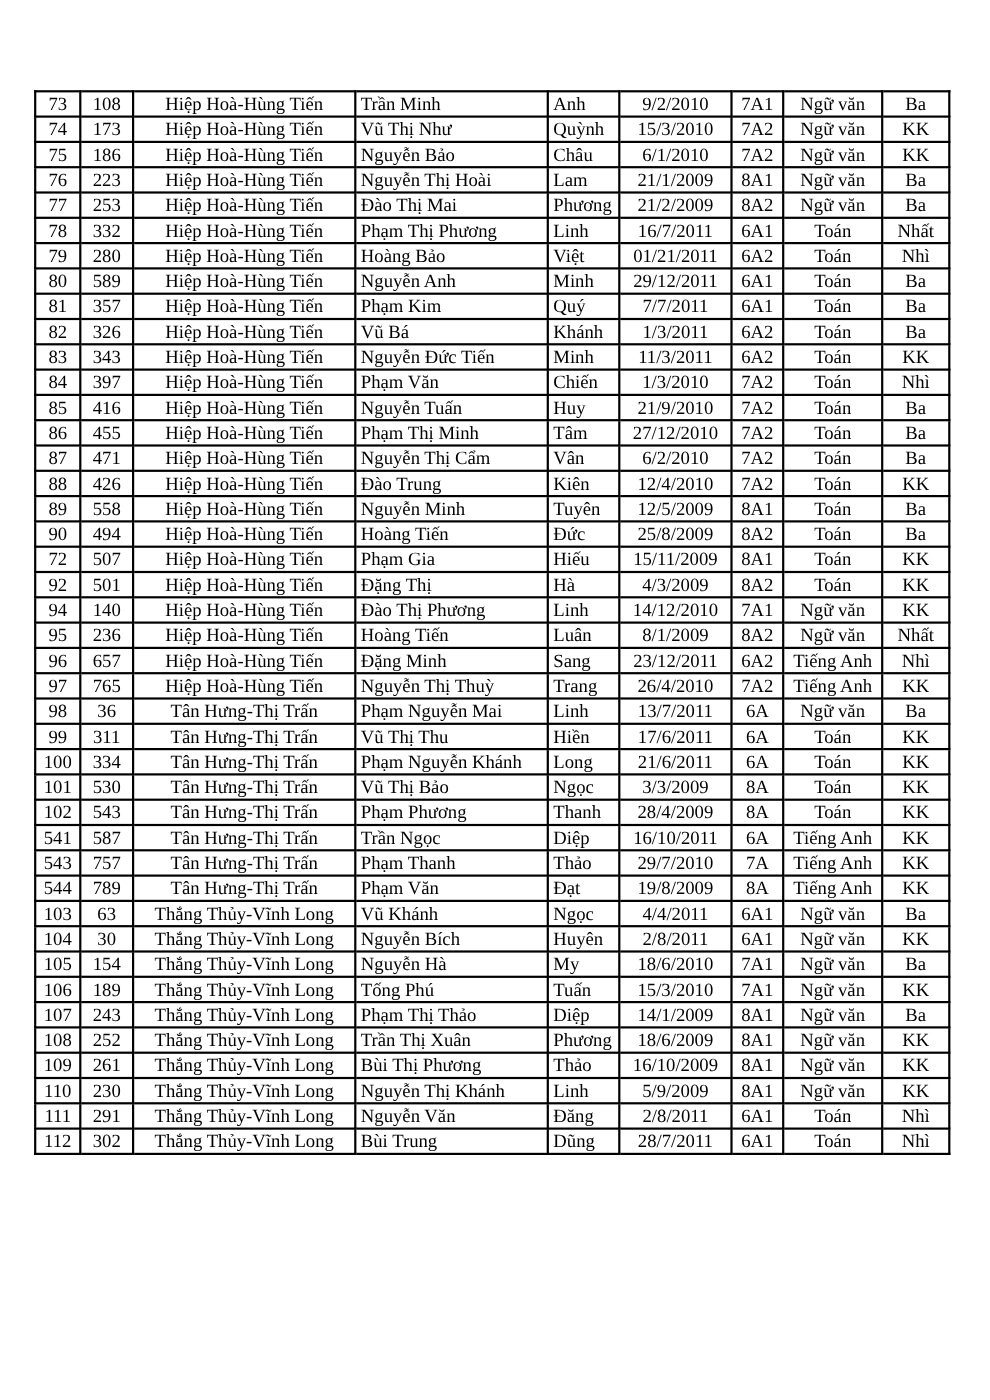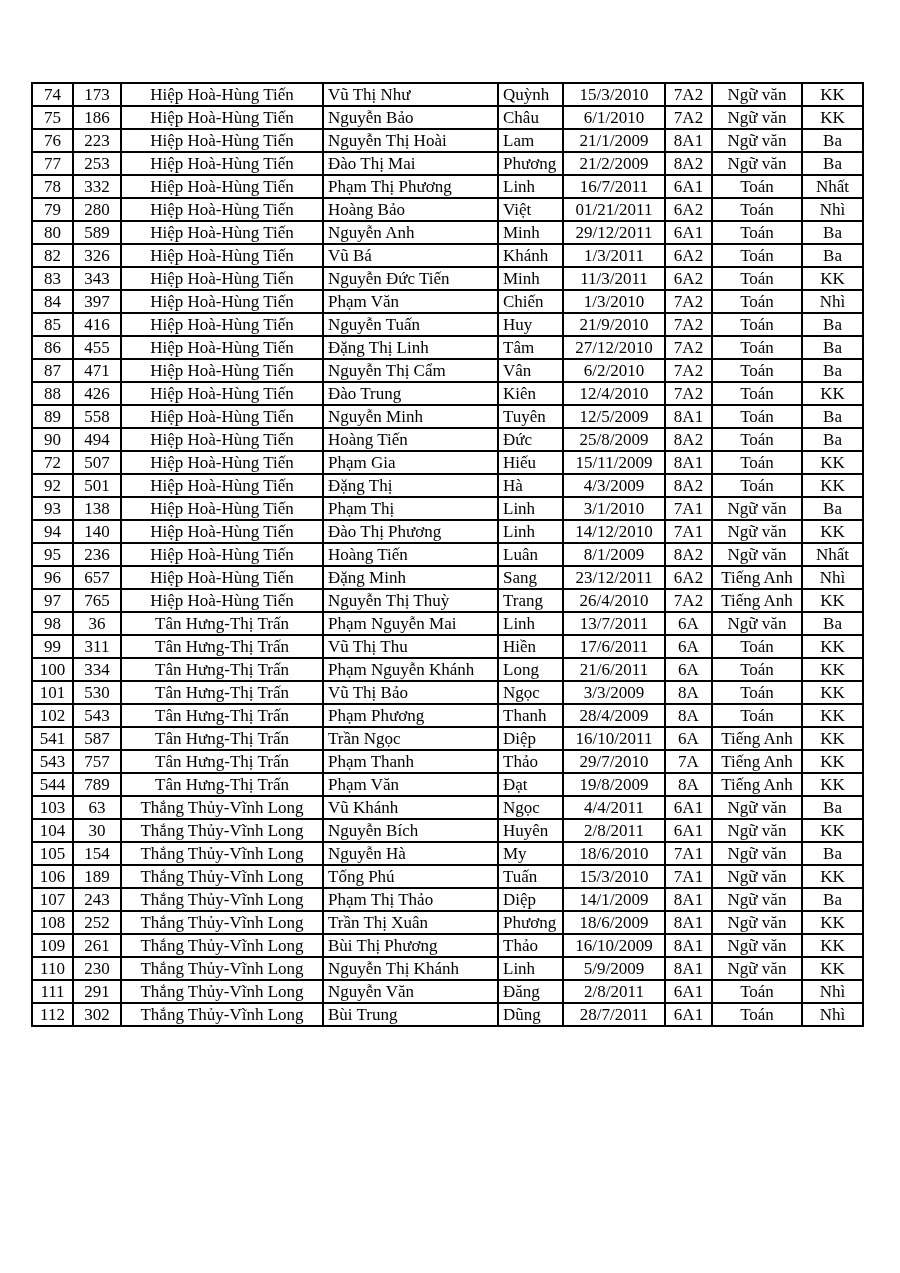--- a/index.html
+++ b/index.html
@@ -48,20 +48,31 @@
         <col style="width: 202px;">
         <col style="width: 175px;">
         <col style="width: 65px;">
         <col style="width: 102px;">
         <col style="width: 47px;">
         <col style="width: 90px;">
         <col style="width: 61px;">
       </colgroup>
     <tbody>
         <tr>
+          <td class="align-center">73</td>
+          <td class="align-center">108</td>
+          <td class="align-center">Hiệp Hoà-Hùng Tiến</td>
+          <td class="align-left">Trần Minh</td>
+          <td class="align-left">Anh</td>
+          <td class="align-center">9/2/2010</td>
+          <td class="align-center">7A1</td>
+          <td class="align-center">Ngữ văn</td>
+          <td class="align-center">Ba</td>
+        </tr>
+        <tr>
           <td class="align-center">74</td>
           <td class="align-center">173</td>
           <td class="align-center">Hiệp Hoà-Hùng Tiến</td>
           <td class="align-left">Vũ Thị Như</td>
           <td class="align-left">Quỳnh</td>
           <td class="align-center">15/3/2010</td>
           <td class="align-center">7A2</td>
           <td class="align-center">Ngữ văn</td>
           <td class="align-center">KK</td>
         </tr>
@@ -125,20 +136,31 @@
           <td class="align-center">589</td>
           <td class="align-center">Hiệp Hoà-Hùng Tiến</td>
           <td class="align-left">Nguyễn Anh</td>
           <td class="align-left">Minh</td>
           <td class="align-center">29/12/2011</td>
           <td class="align-center">6A1</td>
           <td class="align-center">Toán</td>
           <td class="align-center">Ba</td>
         </tr>
         <tr>
+          <td class="align-center">81</td>
+          <td class="align-center">357</td>
+          <td class="align-center">Hiệp Hoà-Hùng Tiến</td>
+          <td class="align-left">Phạm Kim</td>
+          <td class="align-left">Quý</td>
+          <td class="align-center">7/7/2011</td>
+          <td class="align-center">6A1</td>
+          <td class="align-center">Toán</td>
+          <td class="align-center">Ba</td>
+        </tr>
+        <tr>
           <td class="align-center">82</td>
           <td class="align-center">326</td>
           <td class="align-center">Hiệp Hoà-Hùng Tiến</td>
           <td class="align-left">Vũ Bá</td>
           <td class="align-left">Khánh</td>
           <td class="align-center">1/3/2011</td>
           <td class="align-center">6A2</td>
           <td class="align-center">Toán</td>
           <td class="align-center">Ba</td>
         </tr>
@@ -172,21 +194,21 @@
           <td class="align-left">Huy</td>
           <td class="align-center">21/9/2010</td>
           <td class="align-center">7A2</td>
           <td class="align-center">Toán</td>
           <td class="align-center">Ba</td>
         </tr>
         <tr>
           <td class="align-center">86</td>
           <td class="align-center">455</td>
           <td class="align-center">Hiệp Hoà-Hùng Tiến</td>
-          <td class="align-left">Đặng Thị Linh</td>
+          <td class="align-left">Phạm Thị Minh</td>
           <td class="align-left">Tâm</td>
           <td class="align-center">27/12/2010</td>
           <td class="align-center">7A2</td>
           <td class="align-center">Toán</td>
           <td class="align-center">Ba</td>
         </tr>
         <tr>
           <td class="align-center">87</td>
           <td class="align-center">471</td>
           <td class="align-center">Hiệp Hoà-Hùng Tiến</td>
@@ -244,31 +266,20 @@
         <tr>
           <td class="align-center">92</td>
           <td class="align-center">501</td>
           <td class="align-center">Hiệp Hoà-Hùng Tiến</td>
           <td class="align-left">Đặng Thị</td>
           <td class="align-left">Hà</td>
           <td class="align-center">4/3/2009</td>
           <td class="align-center">8A2</td>
           <td class="align-center">Toán</td>
           <td class="align-center">KK</td>
-        </tr>
-        <tr>
-          <td class="align-center">93</td>
-          <td class="align-center">138</td>
-          <td class="align-center">Hiệp Hoà-Hùng Tiến</td>
-          <td class="align-left">Phạm Thị</td>
-          <td class="align-left">Linh</td>
-          <td class="align-center">3/1/2010</td>
-          <td class="align-center">7A1</td>
-          <td class="align-center">Ngữ văn</td>
-          <td class="align-center">Ba</td>
         </tr>
         <tr>
           <td class="align-center">94</td>
           <td class="align-center">140</td>
           <td class="align-center">Hiệp Hoà-Hùng Tiến</td>
           <td class="align-left">Đào Thị Phương</td>
           <td class="align-left">Linh</td>
           <td class="align-center">14/12/2010</td>
           <td class="align-center">7A1</td>
           <td class="align-center">Ngữ văn</td>

